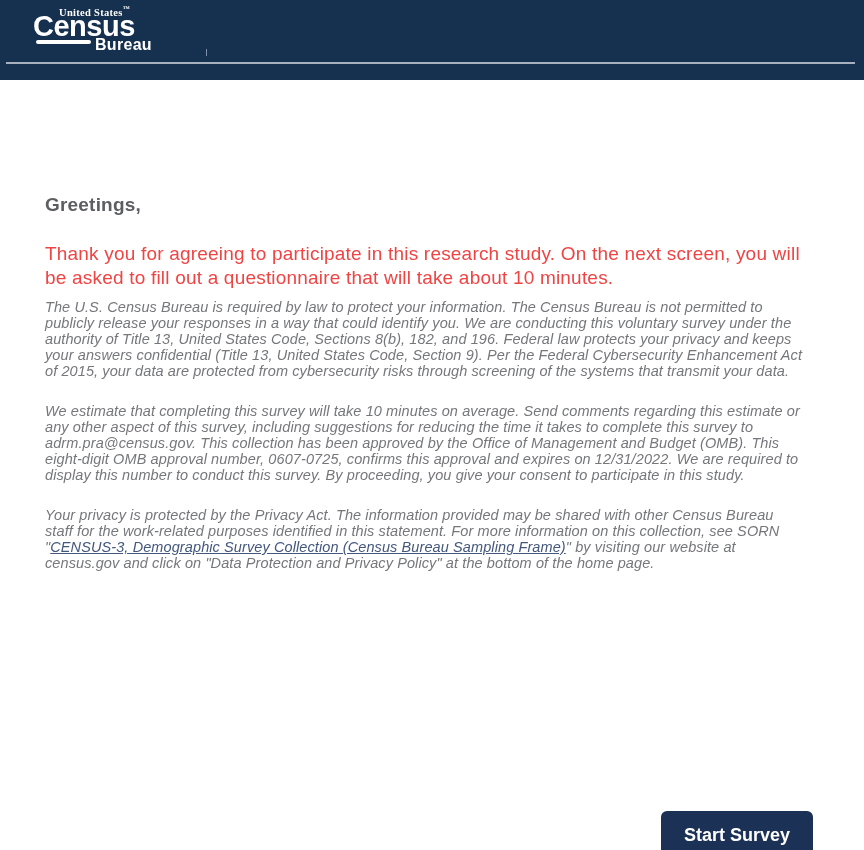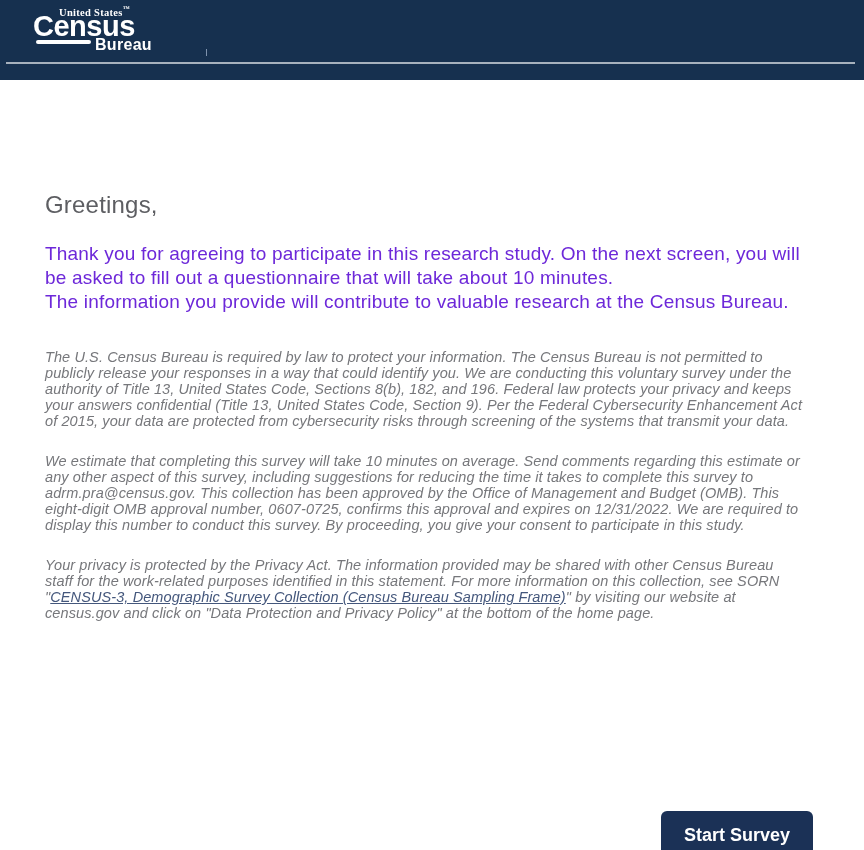--- a/index.html
+++ b/index.html
@@ -54,28 +54,29 @@
     height: 2px; background: #a7b1bd;
   }
 
   
   .content {
     position: absolute; top: 84px; left: 0;
     width: 864px; height: 766px;
     padding: 109px 59px 0 45px;
   }
   .greeting {
-    font-size: 24px; line-height: 24px;
+    font-size: 19px; line-height: 24px;
     color: #5d5e62; letter-spacing: 0.2px;
     margin-bottom: 25px;
+    font-weight: bold;
   }
   .intro {
     font-size: 19px; line-height: 24px;
-    color: #6d28d9; letter-spacing: 0.2px;
-    margin-bottom: 35px;
+    color: #ef4444; letter-spacing: 0.2px;
+    margin-bottom: 9px;
   }
   .legal {
     font-size: 14.5px; font-style: italic;
     line-height: 16px; color: #76777b;
     letter-spacing: 0.1px;
     margin-bottom: 24px;
   }
   .sorn-link {
     color: #44577c;
     font-style: italic;
@@ -103,21 +104,21 @@
     <span class="logo-underline"></span>
     <span class="logo-bureau">Bureau</span>
   </a>
   <span class="nav-tick"></span>
   <span class="header-rule"></span>
 </div>
 
 <main class="content">
   <p class="greeting">Greetings,</p>
 
-  <p class="intro"><span>Thank you for agreeing to participate in this research study. On the next screen, you will be asked to fill out a questionnaire that will take about 10 minutes.</span><br><span>The information you provide will contribute to valuable research at the Census Bureau.</span></p>
+  <p class="intro"><span>Thank you for agreeing to participate in this research study. On the next screen, you will be asked to fill out a questionnaire that will take about 10 minutes.</span><br></p>
 
   <p class="legal">The U.S. Census Bureau is required by law to protect your information. The Census Bureau is not permitted to publicly release your responses in a way that could identify you. We are conducting this voluntary survey under the authority of Title 13, United States Code, Sections 8(b), 182, and 196. Federal law protects your privacy and keeps your answers confidential (Title 13, United States Code, Section 9). Per the Federal Cybersecurity Enhancement Act of 2015, your data are protected from cybersecurity risks through screening of the systems that transmit your data.</p>
 
   <p class="legal">We estimate that completing this survey will take 10 minutes on average. Send comments regarding this estimate or any other aspect of this survey, including suggestions for reducing the time it takes to complete this survey to adrm.pra@census.gov. This collection has been approved by the Office of Management and Budget (OMB). This eight-digit OMB approval number, 0607-0725, confirms this approval and expires on 12/31/2022. We are required to display this number to conduct this survey. By proceeding, you give your consent to participate in this study.</p>
 
   <p class="legal"><span>Your privacy is protected by the Privacy Act. The information provided may be shared with other Census Bureau staff for the work-related purposes identified in this statement. For more information on this collection, see SORN "</span><a href="#" class="sorn-link">CENSUS-3, Demographic Survey Collection (Census Bureau Sampling Frame)</a><span>"  by visiting our website at census.gov and click on "Data Protection and Privacy Policy" at the bottom of the home page.</span></p>
 
   <button class="start-btn">Start Survey</button>
 </main>
 

